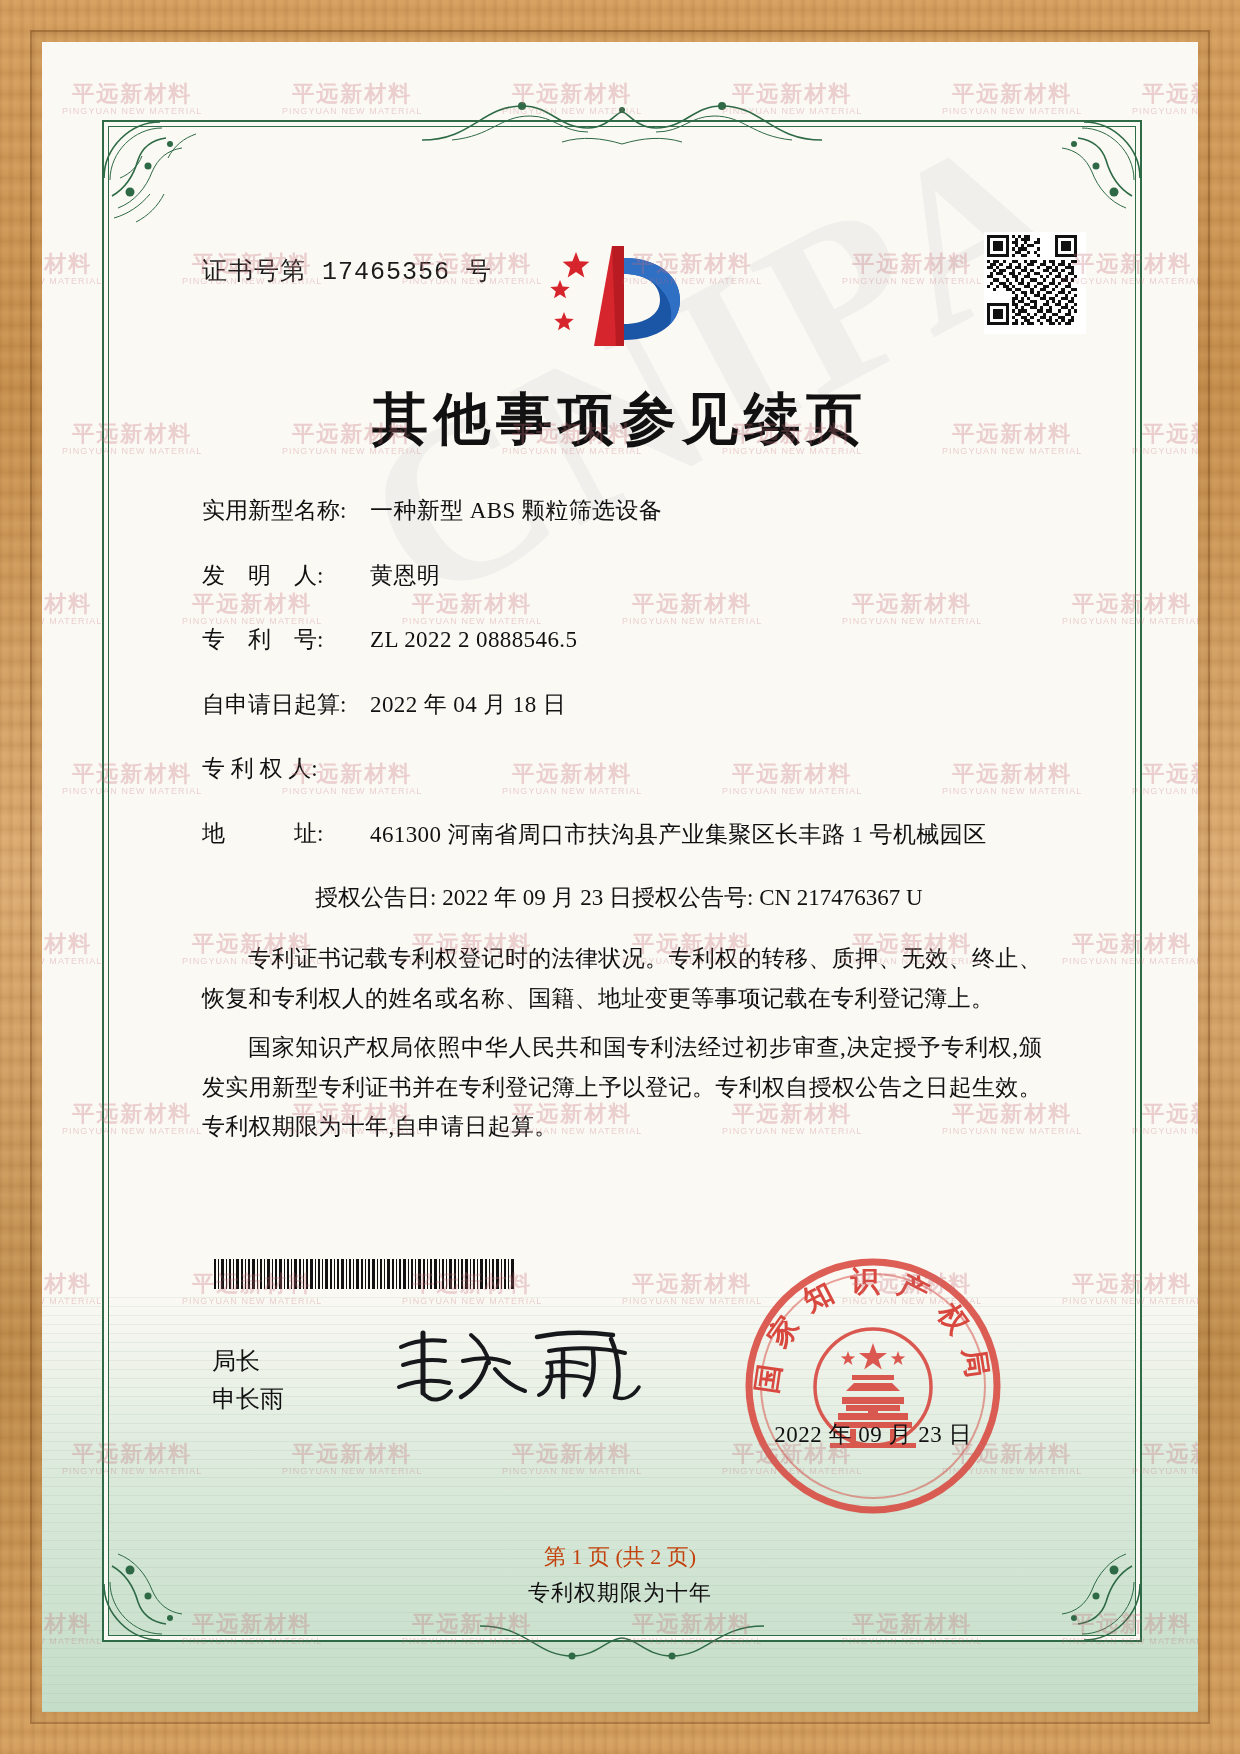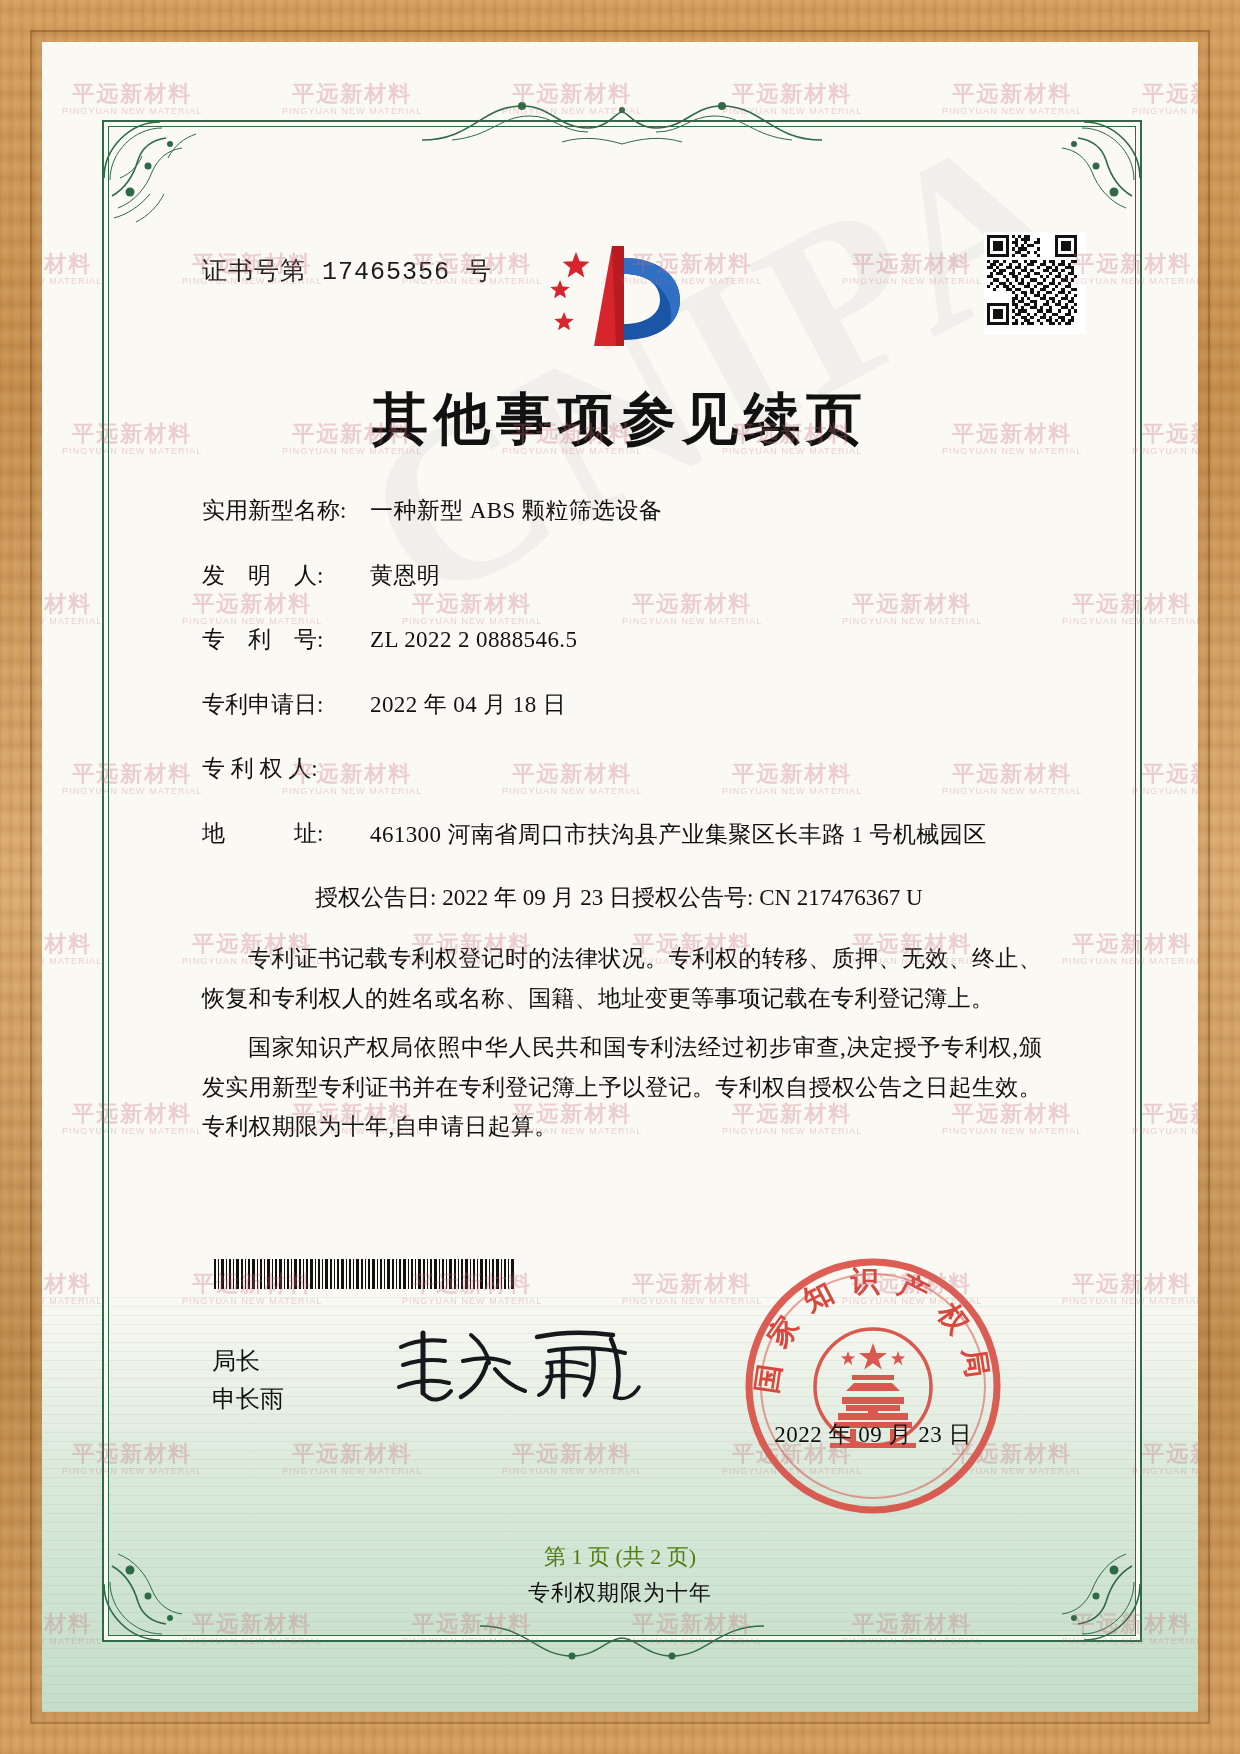--- a/index.html
+++ b/index.html
@@ -297,21 +297,21 @@
     color: #111;
     letter-spacing: 0.5px;
   }
 
   .page-no {
     position: absolute;
     left: 0; right: 0;
     top: 1500px;
     text-align: center;
     font-size: 22px;
-    color: #4d7c0f;
+    color: #c2410c;
   }
   .footer-note {
     position: absolute;
     left: 0; right: 0;
     top: 1578px;
     text-align: center;
     font-size: 22px;
     color: #111;
     letter-spacing: 1px;
   }
@@ -639,21 +639,21 @@
       </div>
       <div class="field-row">
         <span class="field-label">发　明　人:</span>
         <span class="field-value">黄恩明</span>
       </div>
       <div class="field-row">
         <span class="field-label">专　利　号:</span>
         <span class="field-value">ZL 2022 2 0888546.5</span>
       </div>
       <div class="field-row">
-        <span class="field-label">专利申请日:</span>
+        <span class="field-label">自申请日起算:</span>
         <span class="field-value">2022 年 04 月 18 日</span>
       </div>
       <div class="field-row">
         <span class="field-label">专 利 权 人:</span>
       </div>
       <div class="field-row address">
         <span class="field-label">地　　　址:</span>
         <span class="field-value">461300 河南省周口市扶沟县产业集聚区长丰路 1 号机械园区</span>
       </div>
 

